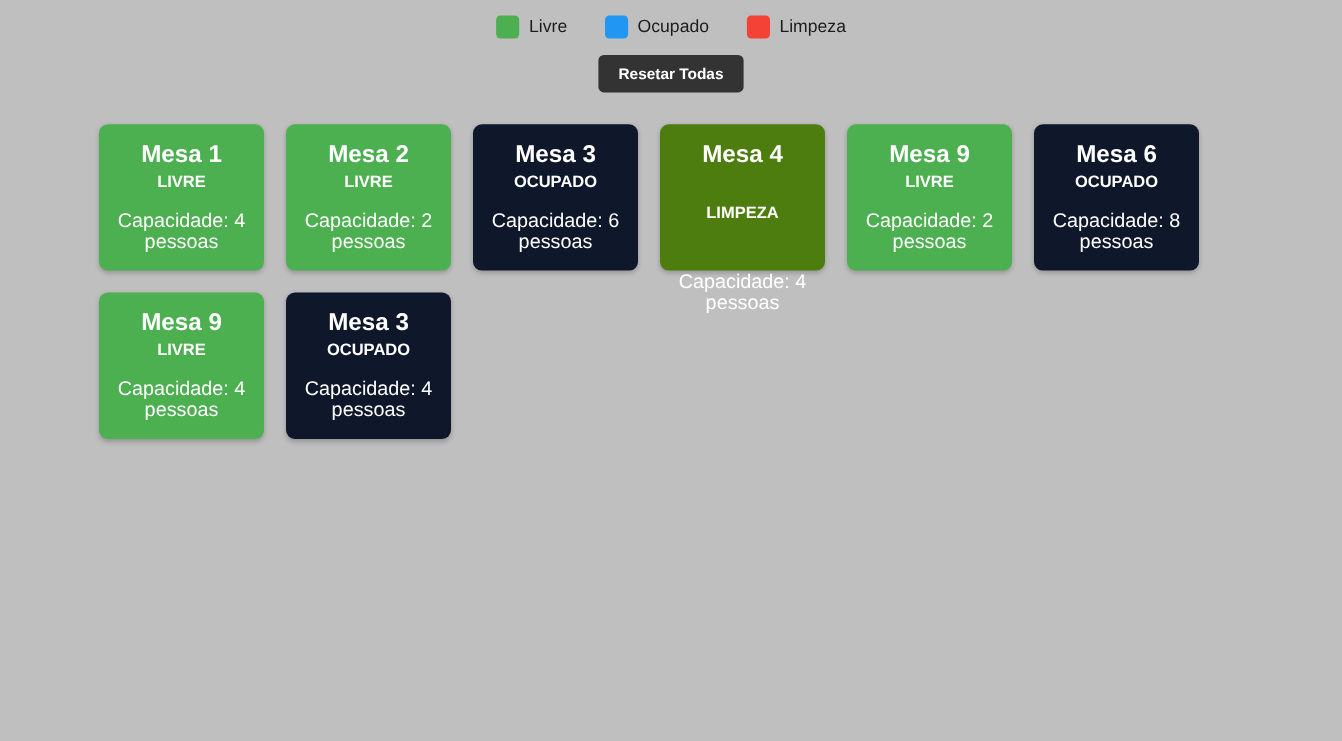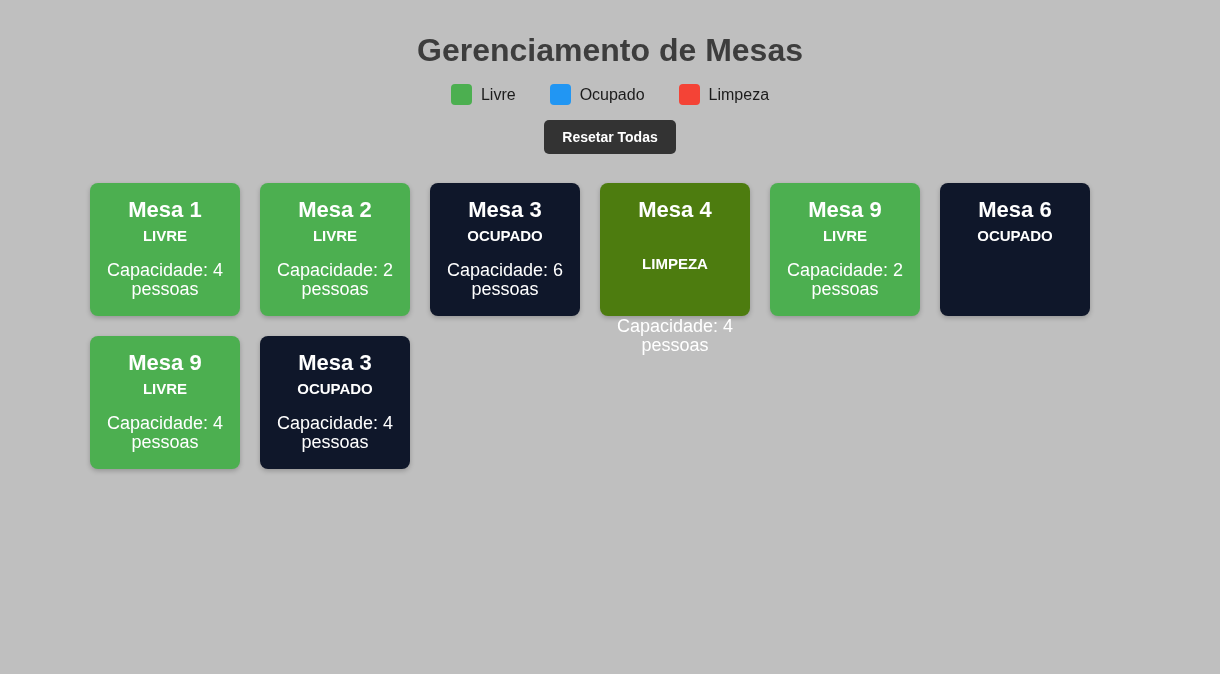--- a/index.html
+++ b/index.html
@@ -131,21 +131,20 @@
     line-height: 19px;
     margin: 15px 0 0 0;
     font-weight: normal;
   }
 </style>
 </head>
 <body>
 
 <div class="page">
 
-  <h1 class="page-title">Gerenciamento de Mesas</h1>
 
   <div class="legend">
       <div class="legend-item">
         <span class="legend-swatch" style="background: rgb(76, 175, 80);"></span>
         <span class="legend-label">Livre</span>
       </div>
       <div class="legend-item">
         <span class="legend-swatch" style="background: rgb(33, 150, 243);"></span>
         <span class="legend-label">Ocupado</span>
       </div>
@@ -181,20 +180,21 @@
         <div class="table-capacity">Capacidade: 4 pessoas</div>
       </div>
       <div class="table-card status-livre">
         <div class="table-name">Mesa 9</div>
         <div class="table-status">LIVRE</div>
         <div class="table-capacity">Capacidade: 2 pessoas</div>
       </div>
       <div class="table-card status-ocupado">
         <div class="table-name">Mesa 6</div>
         <div class="table-status">OCUPADO</div>
+        <div class="table-capacity">Capacidade: 8 pessoas</div>
       </div>
       <div class="table-card status-livre">
         <div class="table-name">Mesa 9</div>
         <div class="table-status">LIVRE</div>
         <div class="table-capacity">Capacidade: 4 pessoas</div>
       </div>
       <div class="table-card status-ocupado">
         <div class="table-name">Mesa 3</div>
         <div class="table-status">OCUPADO</div>
         <div class="table-capacity">Capacidade: 4 pessoas</div>

